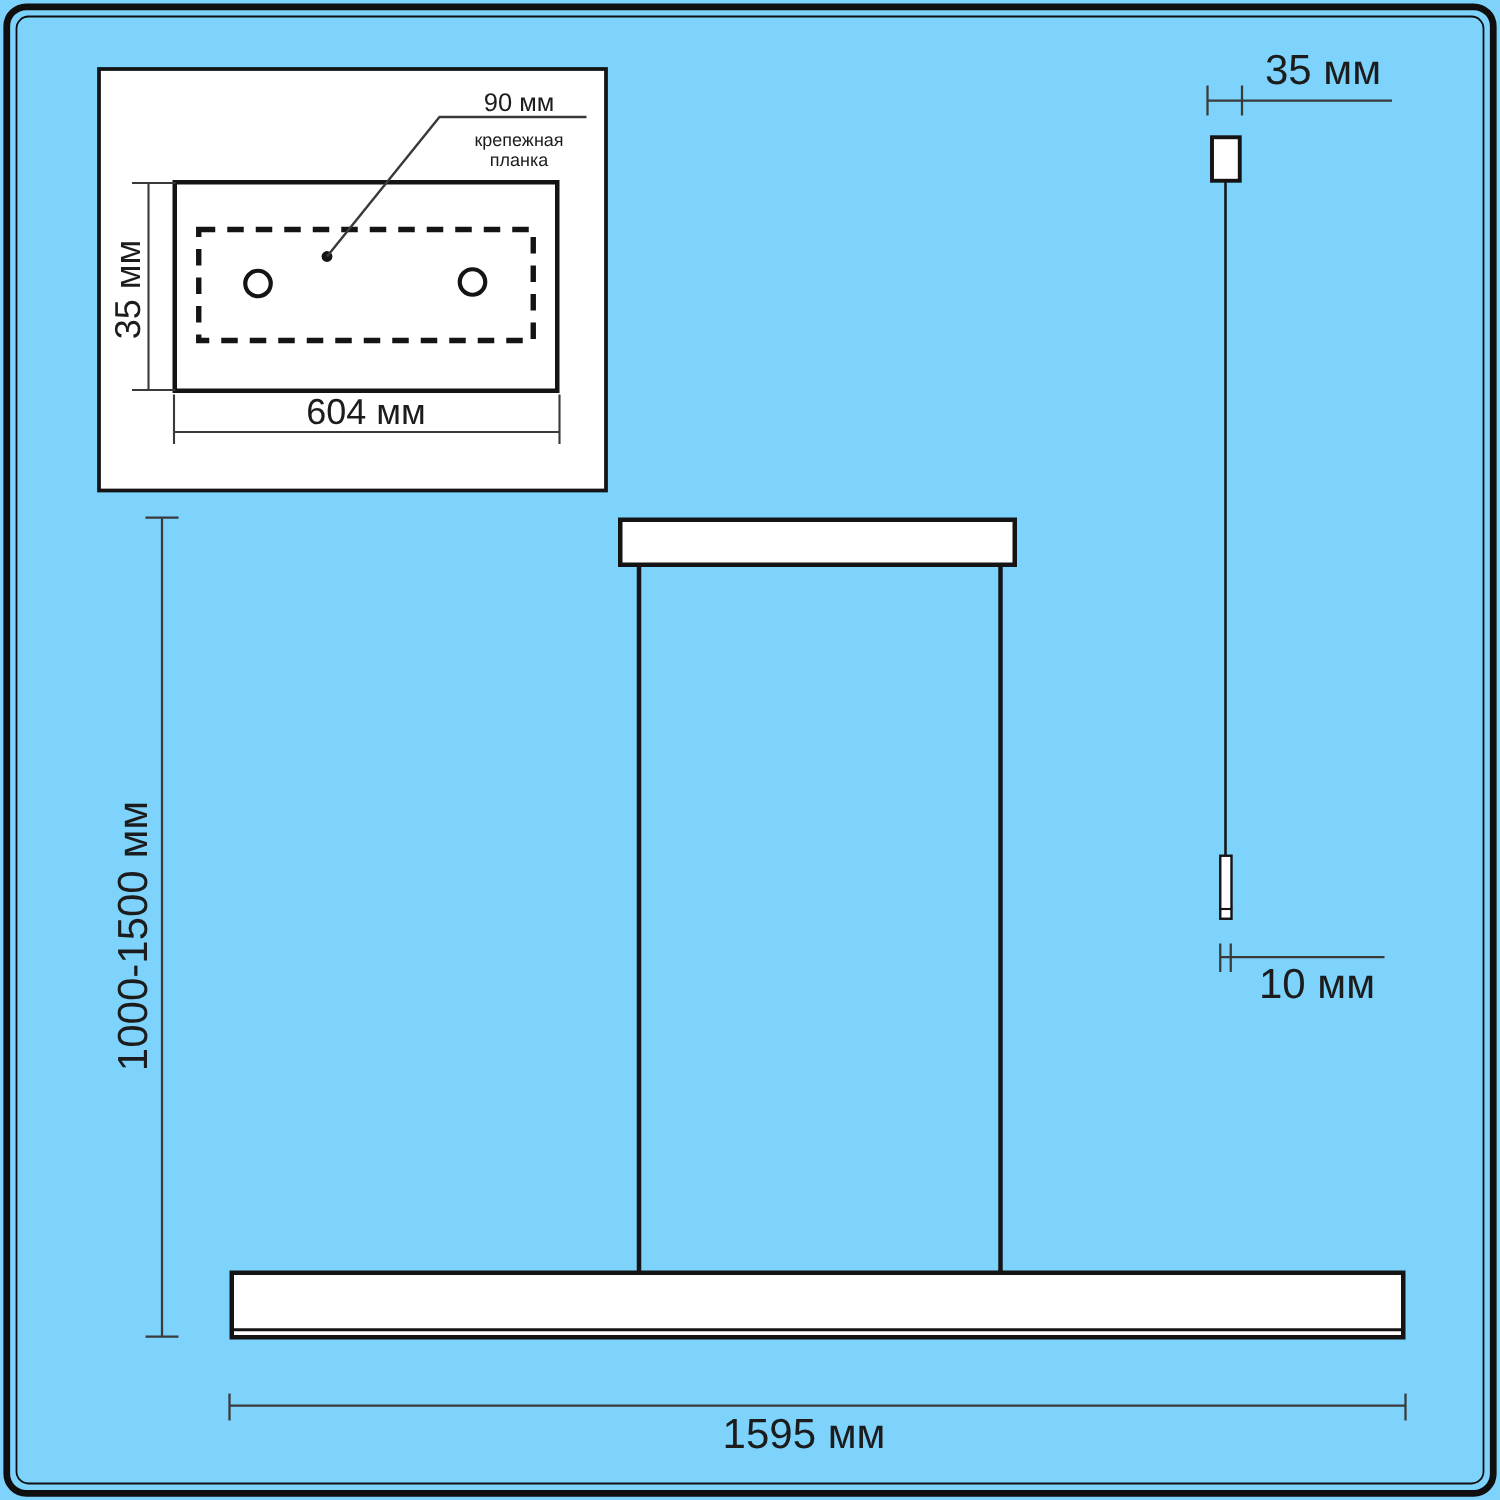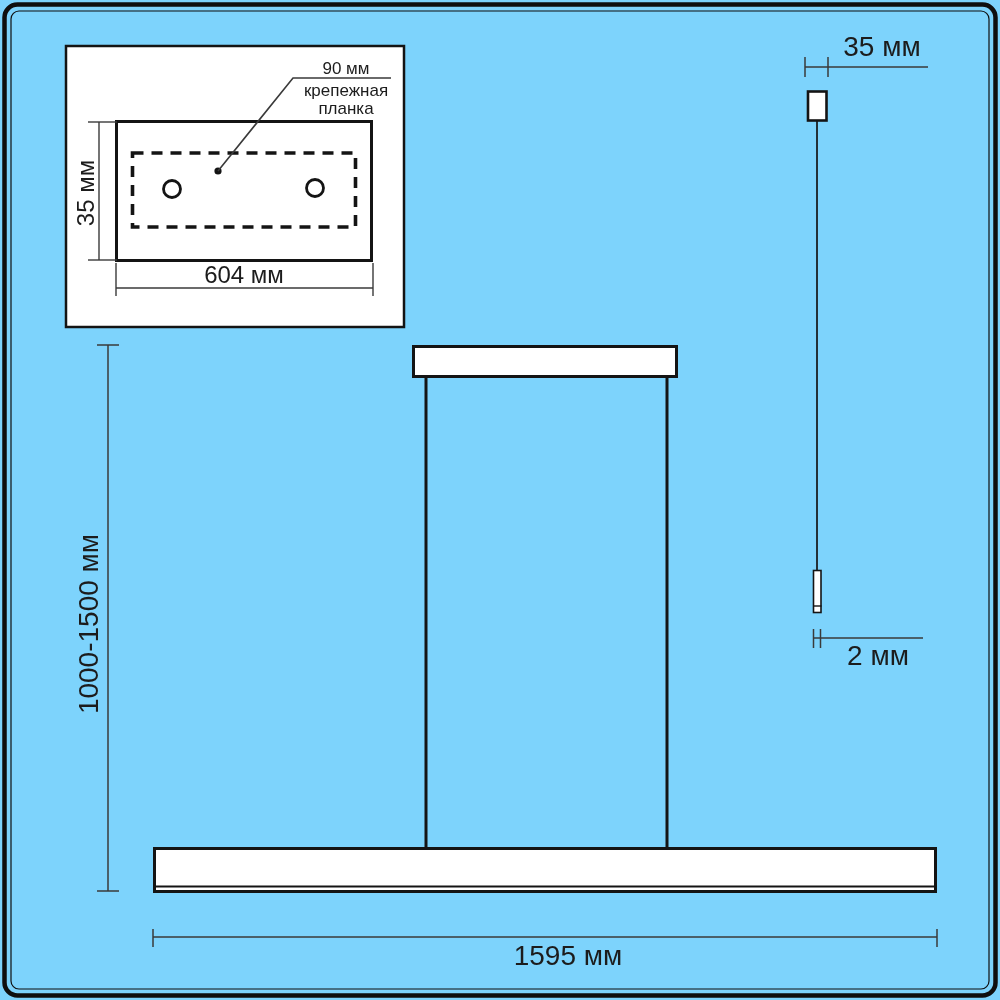--- a/index.html
+++ b/index.html
@@ -27,21 +27,21 @@
     color: #1c1c1c;
     transform: translate(-50%, -50%);
     line-height: 1.05;
   }
   .label.rot {
     transform: translate(-50%, -50%) rotate(-90deg);
   }
   .fs28 { font-size: 28px; }
   .fs24 { font-size: 24px; }
   .fs17 { font-size: 17px; }
-  .fs15 { font-size: 17px; text-align: center; }
+  .fs15 { font-size: 12px; text-align: center; }
   .fs15 span { display: block; }
 </style>
 </head>
 <body>
 
 <div id="canvas">
 
   <svg id="linework" width="1000" height="1000" viewBox="0 0 1000 1000">
 
     <rect x="4.5" y="4.5" width="991" height="991" rx="13" fill="none" stroke="#0f0f0f" stroke-width="4.5"></rect>
@@ -98,19 +98,19 @@
     <span>крепежная</span>
     <span>планка</span>
   </div>
 
   <div class="label rot fs24" style="left:86px; top:193px;">35 мм</div>
 
   <div class="label fs24" style="left:244px; top:275px;">604 мм</div>
 
   <div class="label rot fs28" style="left:89px; top:624px;">1000-1500 мм</div>
 
-  <div class="label fs28" style="left:536px; top:956px;margin-left:32px;">1595 мм</div>
+  <div class="label fs28" style="left:536px; top:956px;">1595 мм</div>
 
   <div class="label fs28" style="left:882px; top:47px;">35 мм</div>
 
-  <div class="label fs28" style="left:878px; top:656px;">2 мм</div>
+  <div class="label fs28" style="left:878px; top:656px;">10 мм</div>
 
 </div>
 
 </body></html>

